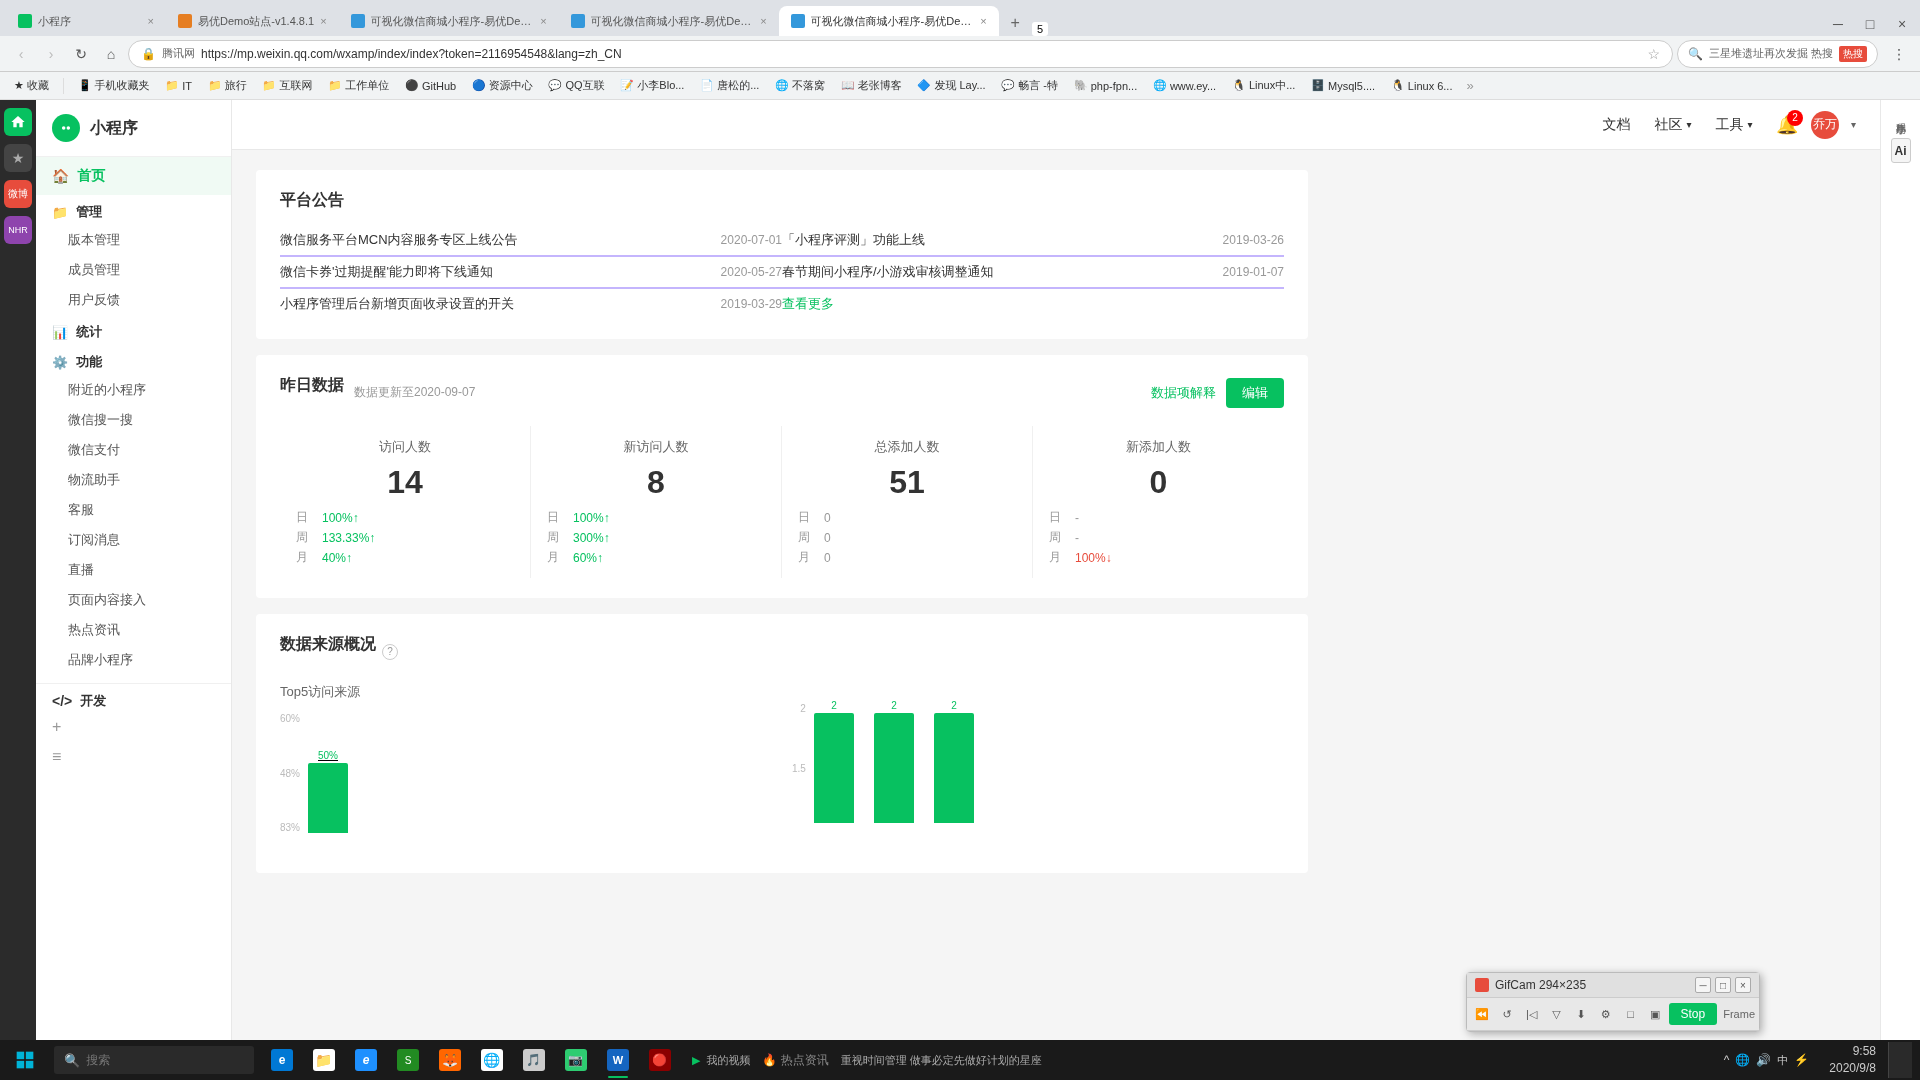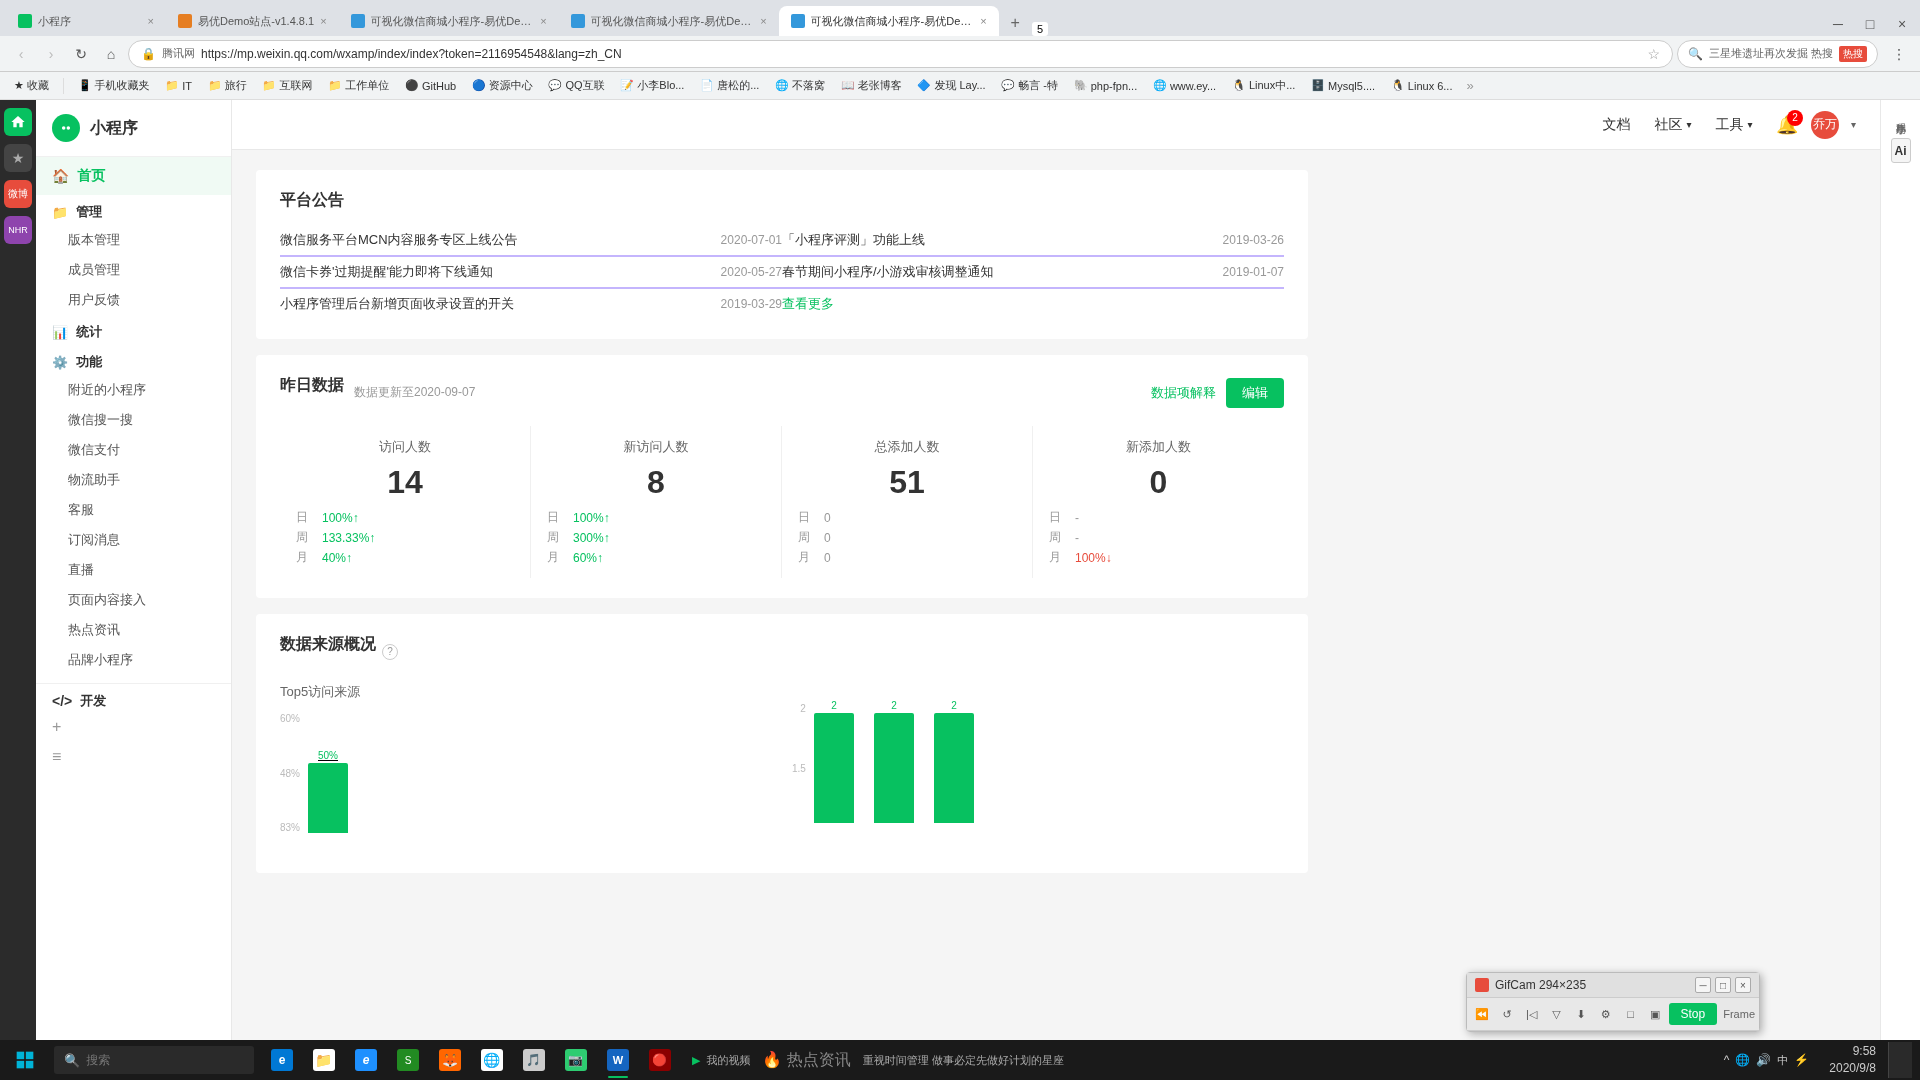--- a/index.html
+++ b/index.html
@@ -606,21 +606,21 @@
     <div class="taskbar-item">
       <div class="taskbar-icon" style="background:#8B0000;">
         <span style="font-size:12px;">🔴</span>
       </div>
     </div>
   </div>
 
   <div style="flex:1;display:flex;align-items:center;padding:0 8px;">
     <span style="font-size:11px;color:#07c160;">▶</span>
     <span style="font-size:11px;color:#aaa;margin-left:6px;white-space:nowrap;overflow:hidden;max-width:400px;">我的视频</span>
-    <span style="font-size:16px;color:#888;margin-left:12px;">🔥 热点资讯</span>
+    <span style="font-size:12px;color:#888;margin-left:12px;">🔥 热点资讯</span>
     <span style="font-size:11px;color:#aaa;margin-left:12px;white-space:nowrap;overflow:hidden;max-width:300px;">重视时间管理 做事必定先做好计划的星座</span>
   </div>
 
   <div class="taskbar-right">
     <div class="sys-icons">
       <span class="sys-icon">^</span>
       <span class="sys-icon">🌐</span>
       <span class="sys-icon">🔊</span>
       <span class="sys-icon" style="font-size:11px;">中</span>
       <span class="sys-icon">⚡</span>

